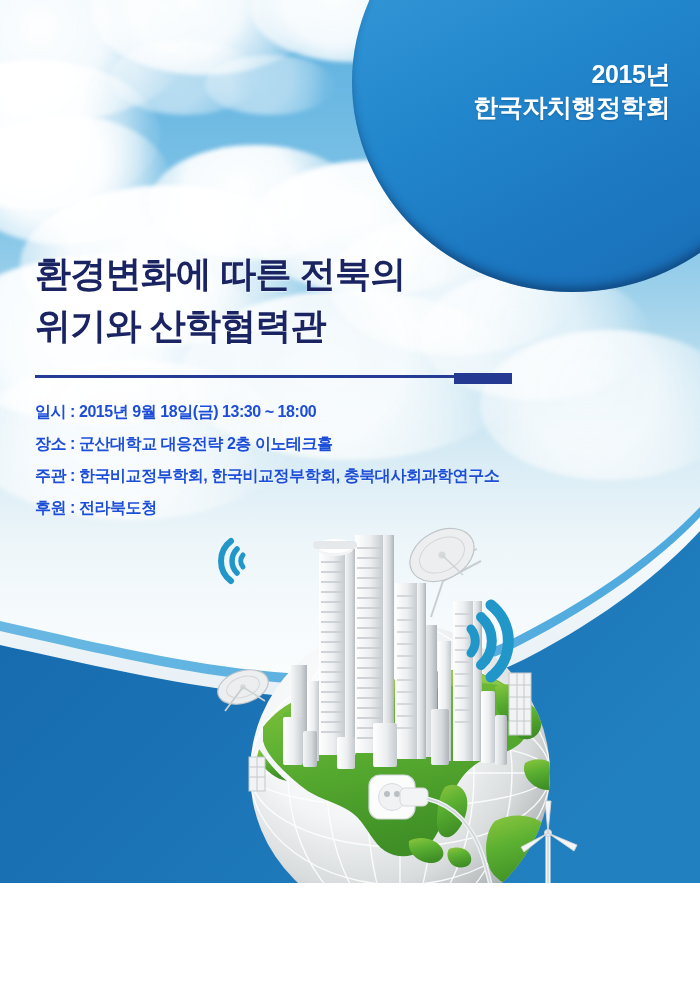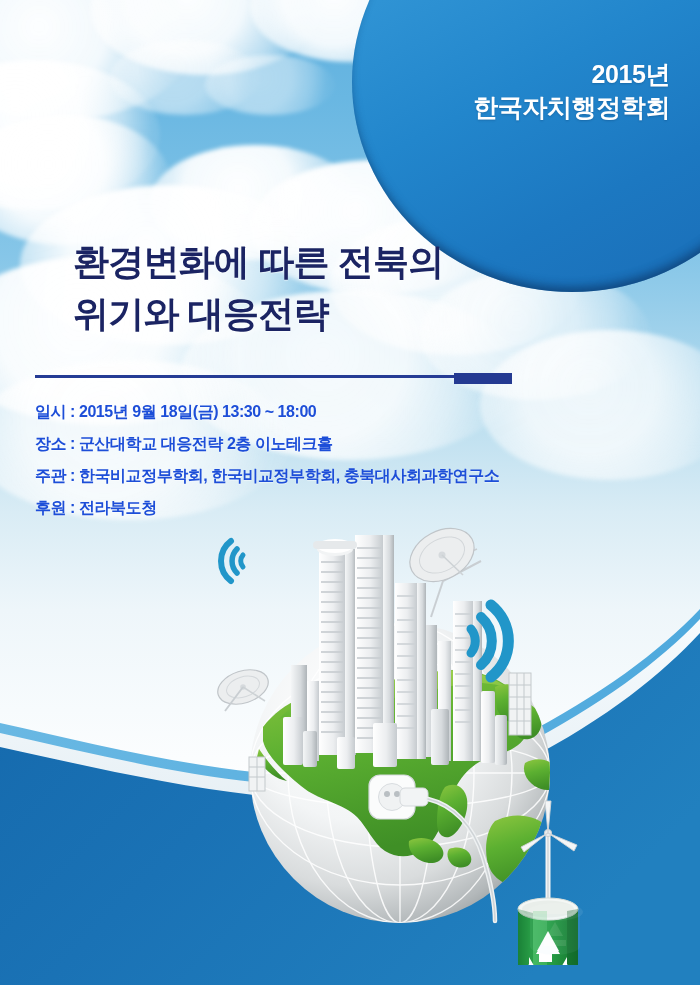--- a/index.html
+++ b/index.html
@@ -4,21 +4,21 @@
 <style>
   * { margin:0; padding:0; box-sizing:border-box; }
   html,body{ width:700px; height:985px; }
   body{
     font-family:"Liberation Sans","DejaVu Sans",sans-serif;
     background:#ffffff;
     overflow:hidden;
   }
   #poster{
     position:relative;
-    width:700px; height:985px;
+    width:700px; height:883px;
     overflow:hidden;
     background:#ffffff;
   }
 
   
   .sky{
     position:absolute; inset:0;
     background:linear-gradient(to bottom,
       #5fb0de 0%,
       #69b7e2 10%,
@@ -75,23 +75,22 @@
     line-height:1.33;
     letter-spacing:-0.4px;
     text-shadow:0 1px 2px rgba(10,50,95,0.28);
     z-index:6;
   }
   .header-text div{ white-space:nowrap; }
 
   
   .title-block{
     position:absolute;
-    left:35px; top:236px;
+    left:35px; top:248px;
     z-index:6;
-    margin-left:38px;
   }
   .title-line{
     color:#1b2463;
     font-weight:bold;
     font-size:36px;
     line-height:1.45;
     letter-spacing:-0.8px;
     white-space:nowrap;
     text-shadow:0 1px 1px rgba(255,255,255,0.55);
   }
@@ -180,21 +179,21 @@
 
   <div class="header-orb"></div>
 
   <div class="header-text">
     <div>2015년</div>
     <div>한국자치행정학회</div>
   </div>
 
   <div class="title-block">
     <div class="title-line">환경변화에 따른 전북의</div>
-    <div class="title-line">위기와 대응전략</div>
+    <div class="title-line">위기와 산학협력관</div>
   </div>
 
   <div class="rule-wrap">
     <div class="rule-thin"></div>
     <div class="rule-block"></div>
   </div>
 
   <div class="details">
     <div class="detail-line">일시 : 2015년 9월 18일(금) 13:30 ~ 18:00</div>
     <div class="detail-line">장소 : 군산대학교 대응전략 2층 이노테크홀</div>

